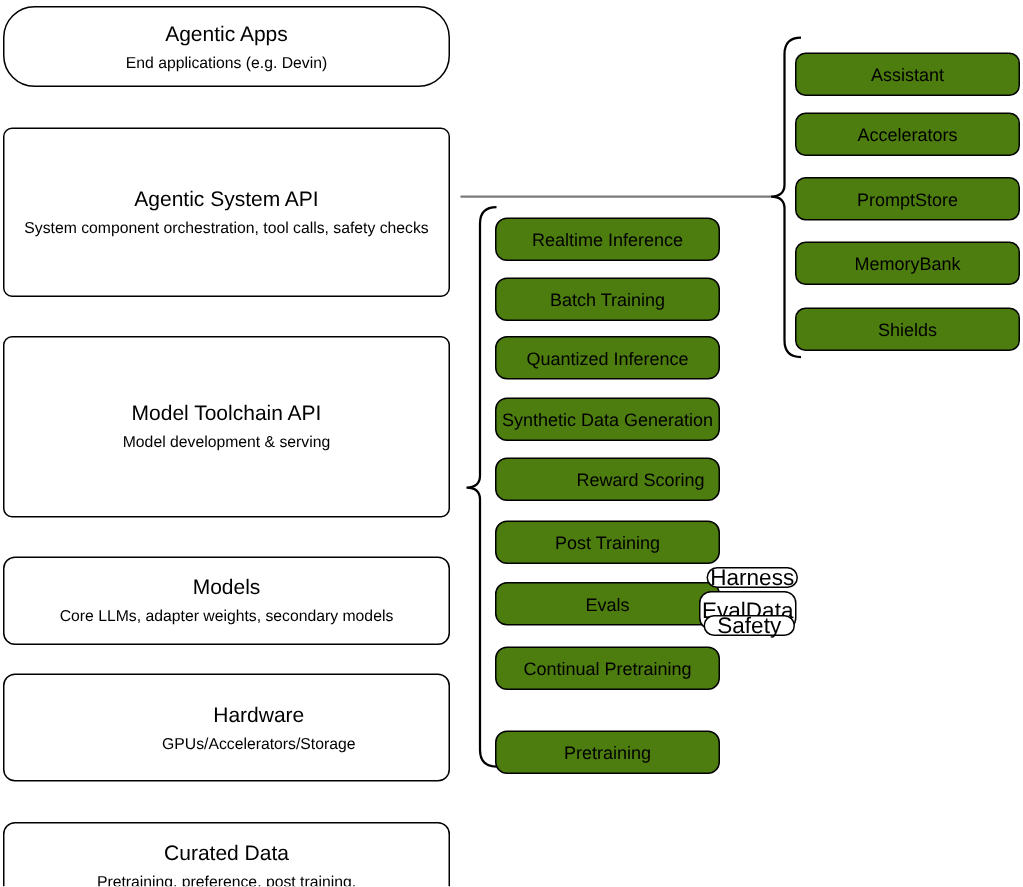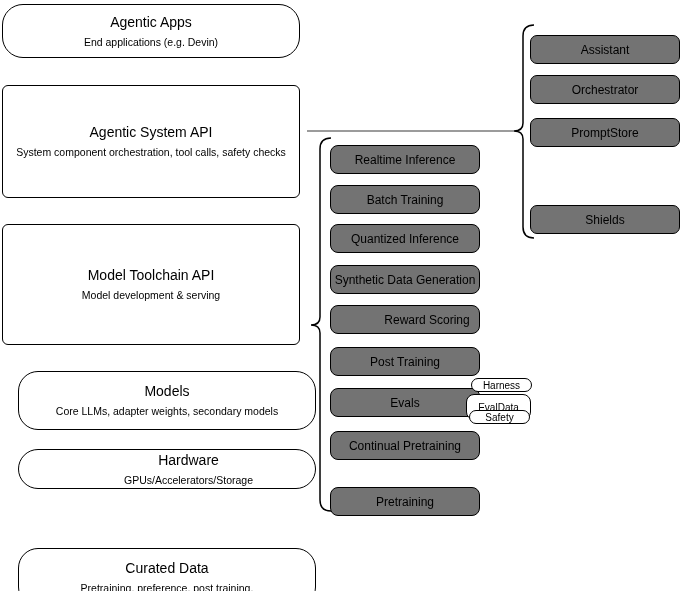--- a/index.html
+++ b/index.html
@@ -9,36 +9,36 @@
   
   .lbox{position:absolute;left:2px;width:298px;box-sizing:border-box;
         border:1.5px solid #000;background:#fff;
         display:flex;flex-direction:column;justify-content:center;align-items:center;
         text-align:center;}
   .lbox .t{font-size:14px;line-height:1.2;}
   .lbox .s{font-size:10.5px;line-height:1.2;margin-top:5px;}
 
   
   .mbox,.rbox{position:absolute;width:150px;height:29px;box-sizing:border-box;
-        border:1.5px solid #000;border-radius:8px;background:#737373;
+        border:1.5px solid #000;border-radius:8px;background:#4d7c0f;
         display:flex;align-items:center;justify-content:center;
         font-size:12px;text-align:right;}
   .mbox{left:330px;}
   .rbox{left:530px;border-radius:7px;}
 
   
   .pill{position:absolute;box-sizing:border-box;border:1.5px solid #000;border-radius:8px;
         background:#fff;display:flex;align-items:center;justify-content:center;
-        font-size:10px;z-index:3;}
+        font-size:15px;z-index:3;}
 
   .overlay{position:absolute;left:0;top:0;width:682px;height:591px;pointer-events:none;z-index:1;}
 
   .r10{border-radius:21px;}
   .r26{border-radius:6px;}
-  .r12{border-radius:20px;margin-left:16px;}
+  .r12{border-radius:8px;}
 </style>
 </head>
 <body>
 
 <div class="canvas">
 
   <svg class="overlay" viewBox="0 0 682 591">
     <path d="M307 131 L514 131" stroke="#7a7a7a" stroke-width="1.5" fill="none"></path>
     <path d="M331 138 Q320 138 320 149 L320 317 Q320 325 311 325 Q320 325 320 333 L320 500 Q320 511 331 511" stroke="#000000" stroke-width="1.5" fill="none"></path>
     <path d="M534 25 Q523 25 523 36 L523 123 Q523 131 514 131 Q523 131 523 139 L523 227 Q523 238 534 238" stroke="#000000" stroke-width="1.5" fill="none"></path>
@@ -53,21 +53,21 @@
     <div class="s">System component orchestration, tool calls, safety checks</div>
   </div>
   <div class="lbox r26" style="top:224px;height:121px;">
     <div class="t">Model Toolchain API</div>
     <div class="s">Model development &amp; serving</div>
   </div>
   <div class="lbox r12" style="top:371px;height:59px;">
     <div class="t">Models</div>
     <div class="s">Core LLMs, adapter weights, secondary models</div>
   </div>
-  <div class="lbox r12" style="top:449px;height:40px;padding-left:43px;">
+  <div class="lbox r12" style="top:449px;height:72px;padding-left:43px;">
     <div class="t">Hardware</div>
     <div class="s">GPUs/Accelerators/Storage</div>
   </div>
   <div class="lbox r12" style="top:548px;height:59px;">
     <div class="t">Curated Data</div>
     <div class="s">Pretraining, preference, post training.</div>
   </div>
 
   <div class="mbox" style="top:145px;">Realtime Inference</div>
   <div class="mbox" style="top:185px;">Batch Training</div>
@@ -77,17 +77,18 @@
   <div class="mbox" style="top:347px;">Post Training</div>
   <div class="mbox" style="top:388px;">Evals</div>
   <div class="mbox" style="top:431px;">Continual Pretraining</div>
   <div class="mbox" style="top:471px;margin-top:16px;">Pretraining</div>
 
   <div class="pill" style="left:471px;top:378px;width:61px;height:14px;">Harness</div>
   <div class="pill" style="left:466px;top:394px;width:65px;height:26px;">EvalData</div>
   <div class="pill" style="left:469px;top:410px;width:61px;height:14px;">Safety</div>
 
   <div class="rbox" style="top:35px;">Assistant</div>
-  <div class="rbox" style="top:75px;">Orchestrator</div>
+  <div class="rbox" style="top:75px;">Accelerators</div>
   <div class="rbox" style="top:118px;">PromptStore</div>
+  <div class="rbox" style="top:161px;">MemoryBank</div>
   <div class="rbox" style="top:205px;">Shields</div>
 
 </div>
 
 </body></html>

